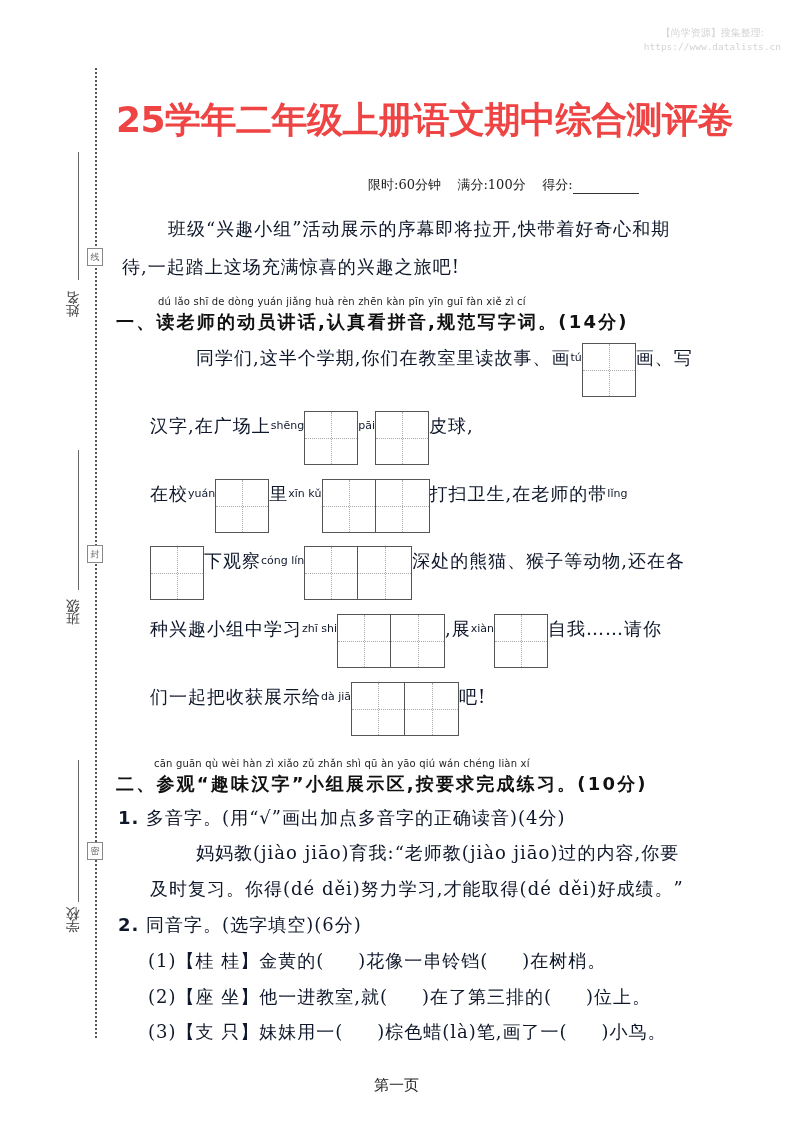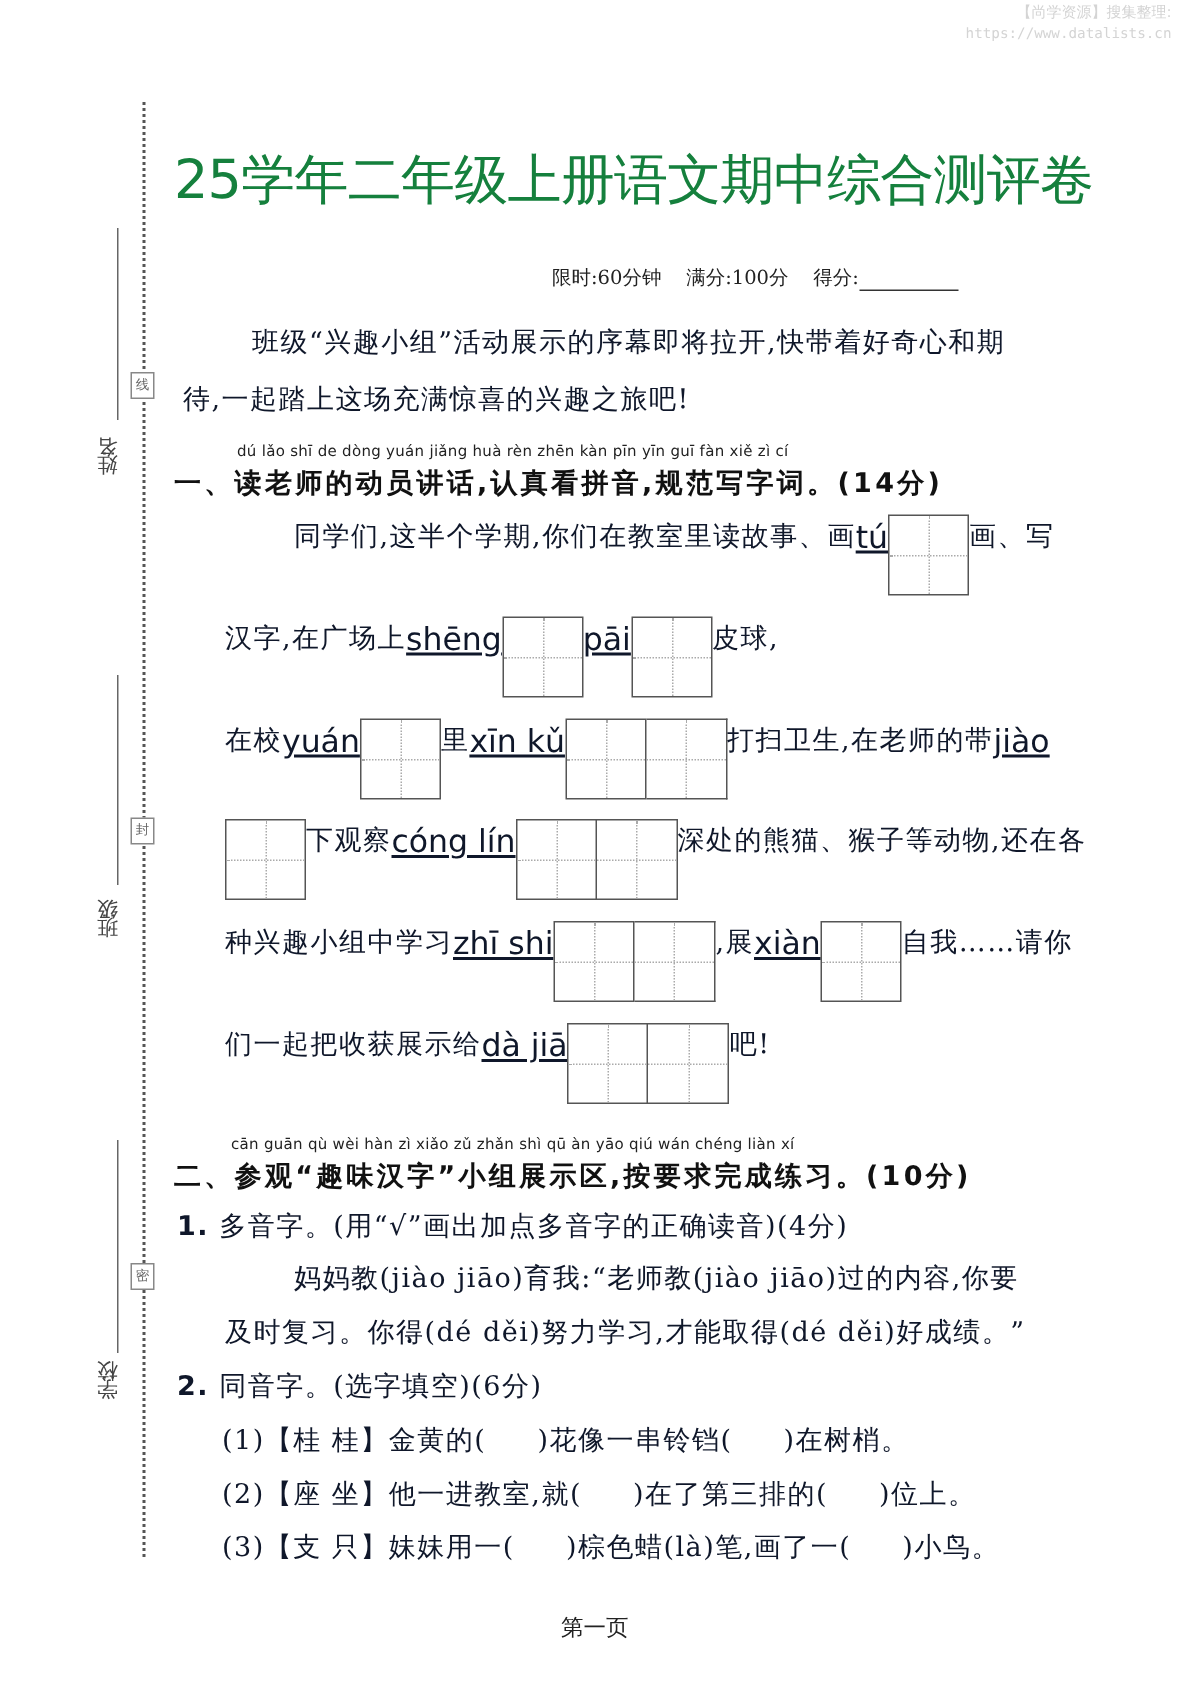--- a/index.html
+++ b/index.html
@@ -1,29 +1,29 @@
 <!DOCTYPE html>
 <html><head>
 <meta charset="utf-8">
 <style>
   html, body { margin: 0; padding: 0; background: #ffffff; }
   body { width: 793px; height: 1122px; position: relative; overflow: hidden;
          font-family: "DejaVu Serif", "Liberation Serif", serif; color: #1a1a1a; }
   .abs { position: absolute; }
-  .watermark { right: 12px; top: 2px; text-align: right; color: #d4d4d4; font-size: 10px; line-height: 14px;
+  .watermark { right: 12px; top: 26px; text-align: center; color: #d4d4d4; font-size: 10px; line-height: 14px;
                font-family: "DejaVu Sans", sans-serif; }
   .watermark .url { font-family: "DejaVu Sans Mono", monospace; font-size: 9.5px; }
-  .title { left: 116px; top: 96px; font-family: "DejaVu Sans", sans-serif; font-size: 36px; font-weight: normal;
-           letter-spacing: -0.5px; color: #15803d; white-space: nowrap; }
+  .title { left: 116px; top: 96px; font-family: "DejaVu Sans", sans-serif; font-size: 36px; font-weight: bold;
+           letter-spacing: -0.5px; color: #ef4444; white-space: nowrap; }
   .meta { left: 368px; top: 176px; font-size: 13px; white-space: nowrap; color: #222; }
   .meta .blank { display: inline-block; width: 66px; border-bottom: 1px solid #333; height: 12px; vertical-align: bottom; }
   .text { font-size: 18px; line-height: 30px; white-space: nowrap; letter-spacing: 1px; color: #0f172a; }
   .heading { font-family: "DejaVu Sans", sans-serif; font-size: 18px; font-weight: bold; white-space: nowrap; letter-spacing: 2.2px; color: #111; }
   .pinyin { font-family: "DejaVu Sans", sans-serif; font-size: 10px; white-space: nowrap; color: #222; letter-spacing: 0.2px; }
-  .py { font-family: "DejaVu Sans", sans-serif; letter-spacing: 0; font-size: 21px; text-decoration: underline; }
+  .py { font-family: "DejaVu Sans", sans-serif; letter-spacing: 0; font-size: 11px; }
   .box { display: inline-block; vertical-align: middle; width: 54px; height: 54px; border: 1px solid #555; position: relative; box-sizing: border-box; }
   .box::before { content: ""; position: absolute; left: 50%; top: 0; bottom: 0; border-left: 1px dotted #aaa; }
   .box::after { content: ""; position: absolute; top: 50%; left: 0; right: 0; border-top: 1px dotted #aaa; }
   .boxes { display: inline-flex; vertical-align: middle; }
   .boxes .box + .box { border-left: none; }
   .row { display: flex; align-items: flex-start; white-space: nowrap; }
   .num { font-family: "DejaVu Sans", sans-serif; font-weight: bold; font-size: 18px; }
   .dot { position: relative; }
   .dot::after { content: "•"; position: absolute; left: 50%; bottom: -11px; transform: translateX(-50%); font-size: 9px; }
   .gap { display: inline-block; width: 34px; }
@@ -91,21 +91,21 @@
   <span>在校</span>
   <span class="py">yuán</span>
   <span class="box"></span>
   <span>里</span>
   <span class="py">xīn kǔ</span>
   <span class="boxes">
       <span class="box"></span>
       <span class="box"></span>
     </span>
   <span>打扫卫生,在老师的带</span>
-  <span class="py">jiào</span>
+  <span class="py">lǐng</span>
 </div>
 
 <div class="abs text row" style="left:150px; top:546px">
   <span class="box"></span>
   <span>下观察</span>
   <span class="py">cóng lín</span>
   <span class="boxes">
       <span class="box"></span>
       <span class="box"></span>
     </span>

